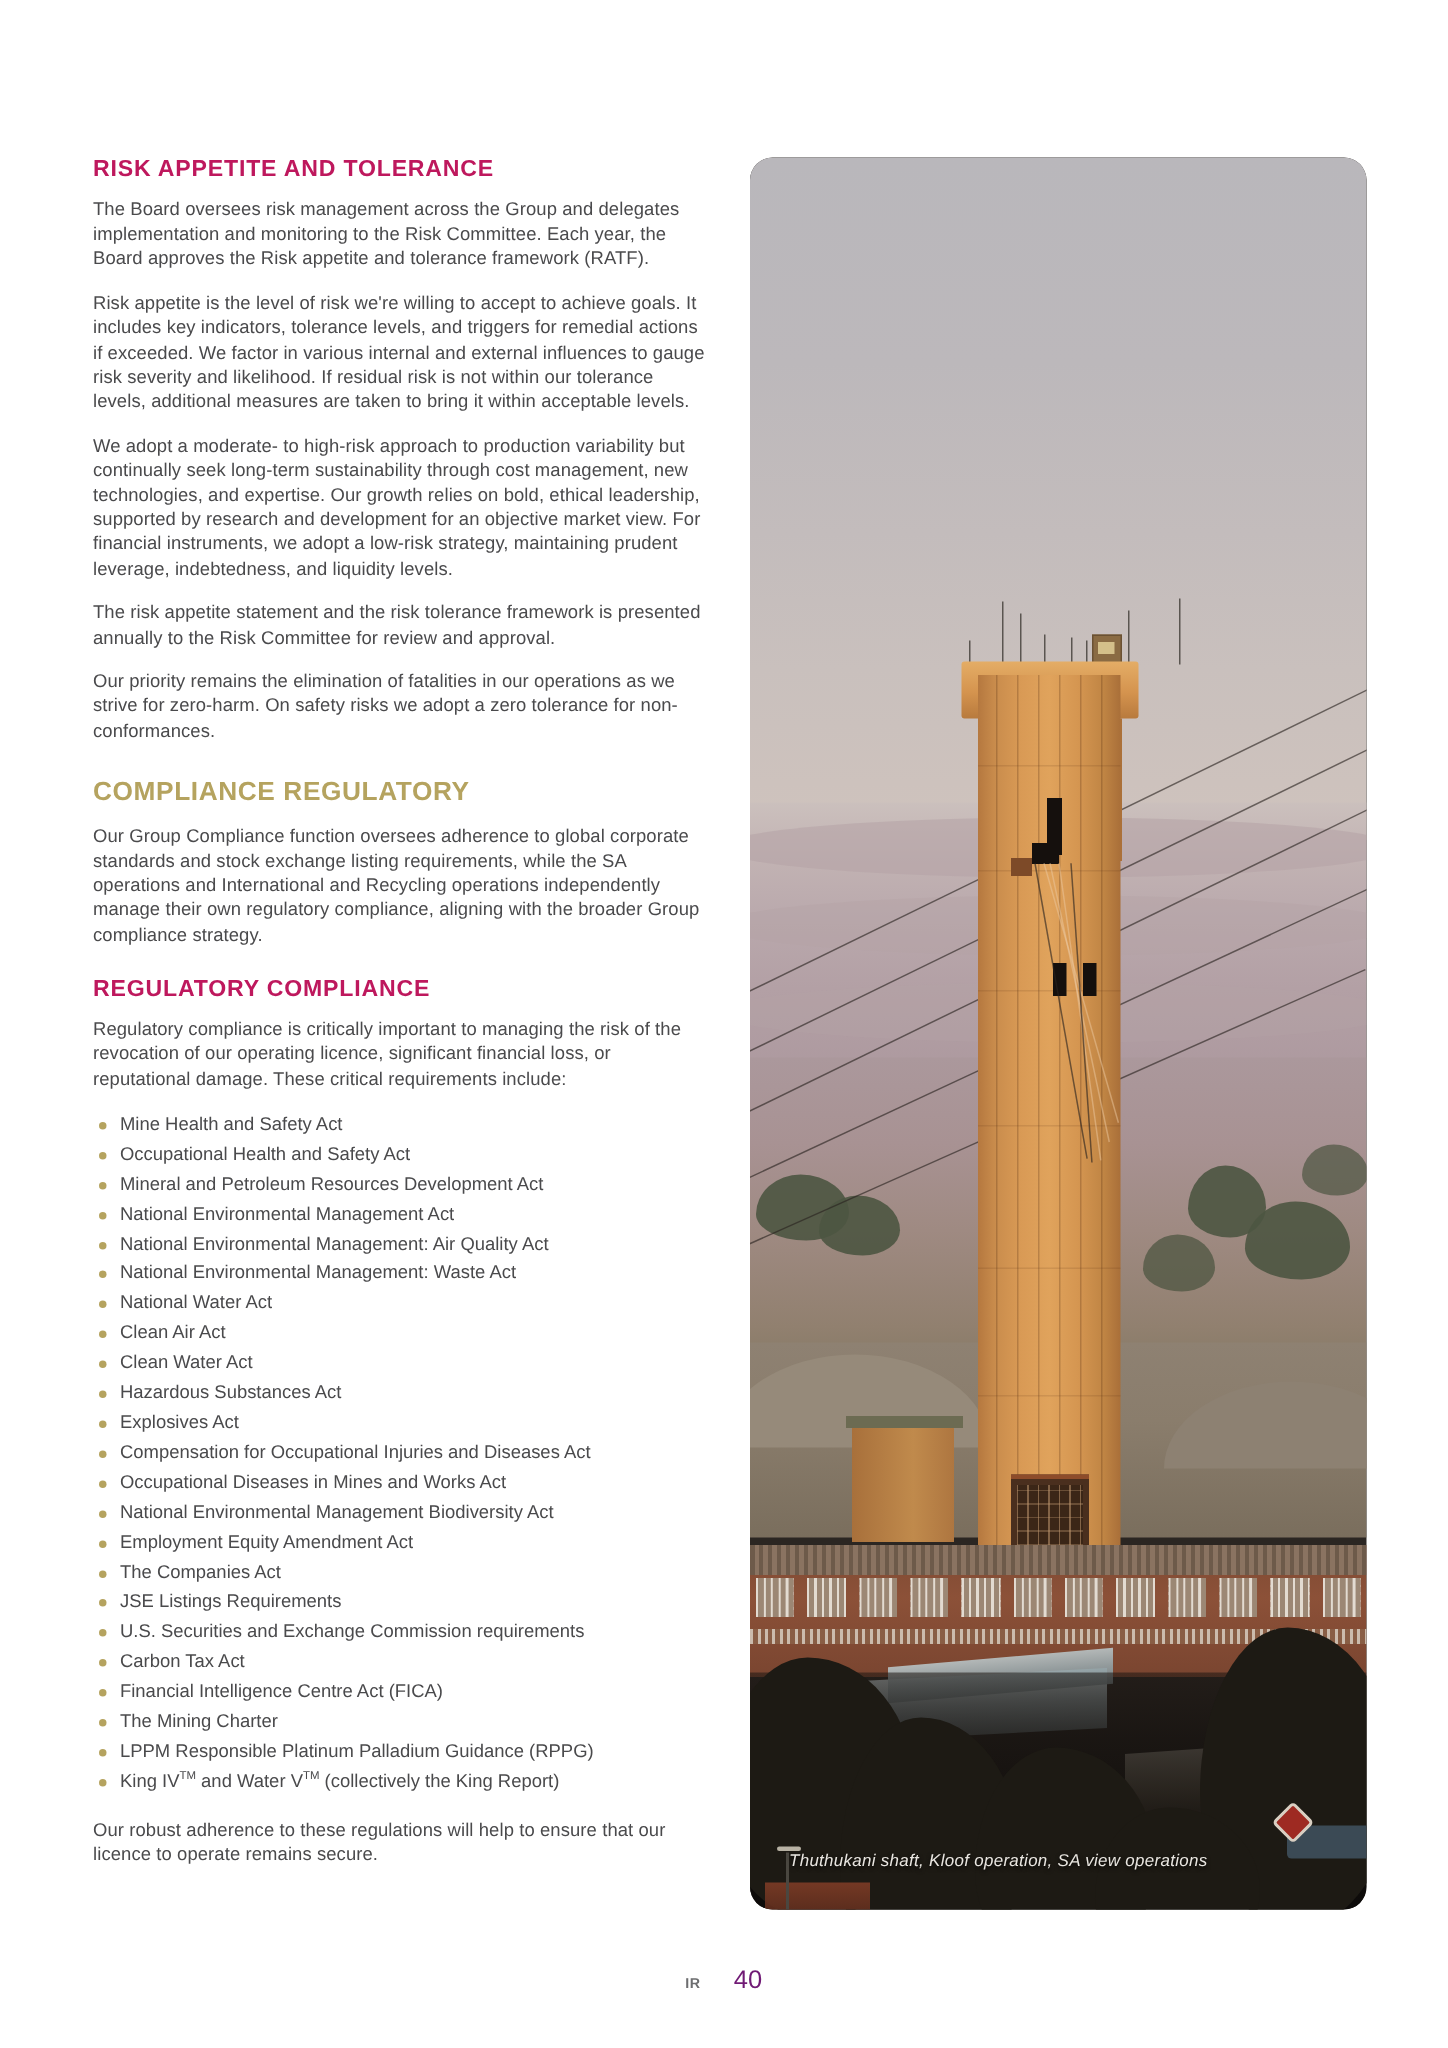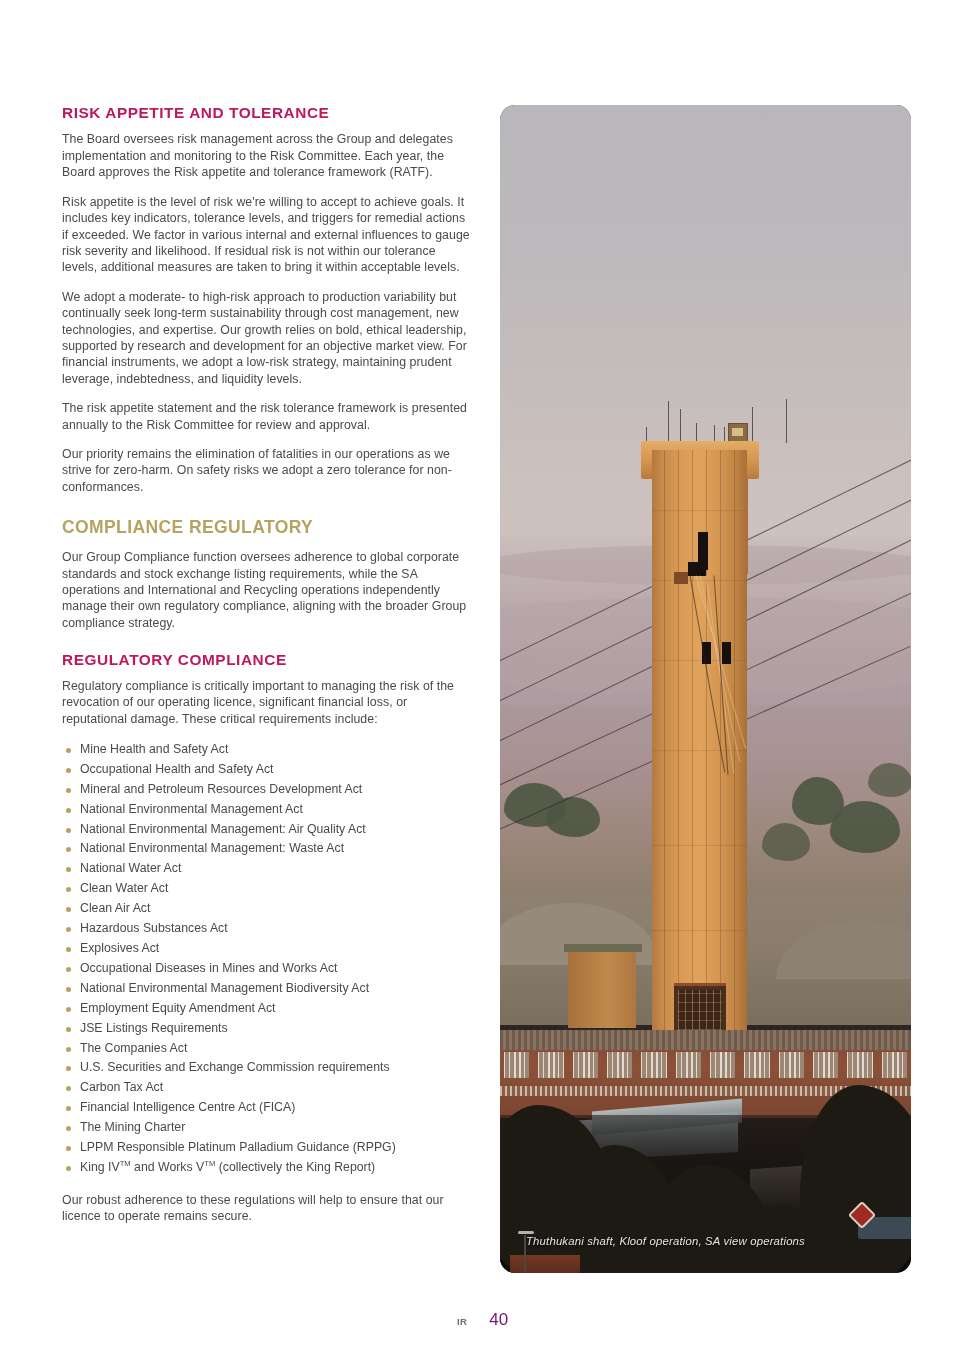--- a/index.html
+++ b/index.html
@@ -439,37 +439,38 @@
     <p class="body-text">Regulatory compliance is critically important to managing the risk of the revocation of our operating licence, significant financial loss, or reputational damage. These critical requirements include:</p>
 
     <ul class="req-list">
       <li><span class="bullet-dot"></span><span>Mine Health and Safety Act</span></li>
       <li><span class="bullet-dot"></span><span>Occupational Health and Safety Act</span></li>
       <li><span class="bullet-dot"></span><span>Mineral and Petroleum Resources Development Act</span></li>
       <li><span class="bullet-dot"></span><span>National Environmental Management Act</span></li>
       <li><span class="bullet-dot"></span><span>National Environmental Management: Air Quality Act</span></li>
       <li><span class="bullet-dot"></span><span>National Environmental Management: Waste Act</span></li>
       <li><span class="bullet-dot"></span><span>National Water Act</span></li>
+      <li><span class="bullet-dot"></span><span>Clean Air Act</span></li>
       <li><span class="bullet-dot"></span><span>Clean Water Act</span></li>
-      <li><span class="bullet-dot"></span><span>Clean Air Act</span></li>
       <li><span class="bullet-dot"></span><span>Hazardous Substances Act</span></li>
       <li><span class="bullet-dot"></span><span>Explosives Act</span></li>
+      <li><span class="bullet-dot"></span><span>Compensation for Occupational Injuries and Diseases Act</span></li>
       <li><span class="bullet-dot"></span><span>Occupational Diseases in Mines and Works Act</span></li>
       <li><span class="bullet-dot"></span><span>National Environmental Management Biodiversity Act</span></li>
       <li><span class="bullet-dot"></span><span>Employment Equity Amendment Act</span></li>
+      <li><span class="bullet-dot"></span><span>The Companies Act</span></li>
       <li><span class="bullet-dot"></span><span>JSE Listings Requirements</span></li>
-      <li><span class="bullet-dot"></span><span>The Companies Act</span></li>
       <li><span class="bullet-dot"></span><span>U.S. Securities and Exchange Commission requirements</span></li>
       <li><span class="bullet-dot"></span><span>Carbon Tax Act</span></li>
       <li><span class="bullet-dot"></span><span>Financial Intelligence Centre Act (FICA)</span></li>
       <li><span class="bullet-dot"></span><span>The Mining Charter</span></li>
       <li><span class="bullet-dot"></span><span>LPPM Responsible Platinum Palladium Guidance (RPPG)</span></li>
       <li>
         <span class="bullet-dot"></span>
-        <span>King IV</span><sup class="tm">TM</sup><span> and Works V</span><sup class="tm">TM</sup><span> (collectively the King Report)</span>
+        <span>King IV</span><sup class="tm">TM</sup><span> and Water V</span><sup class="tm">TM</sup><span> (collectively the King Report)</span>
       </li>
     </ul>
 
     <p class="body-text">Our robust adherence to these regulations will help to ensure that our licence to operate remains secure.</p>
   </div>
 
   <div class="photo-frame">
     <div class="photo-inner">
 
       <div class="sky"></div>

